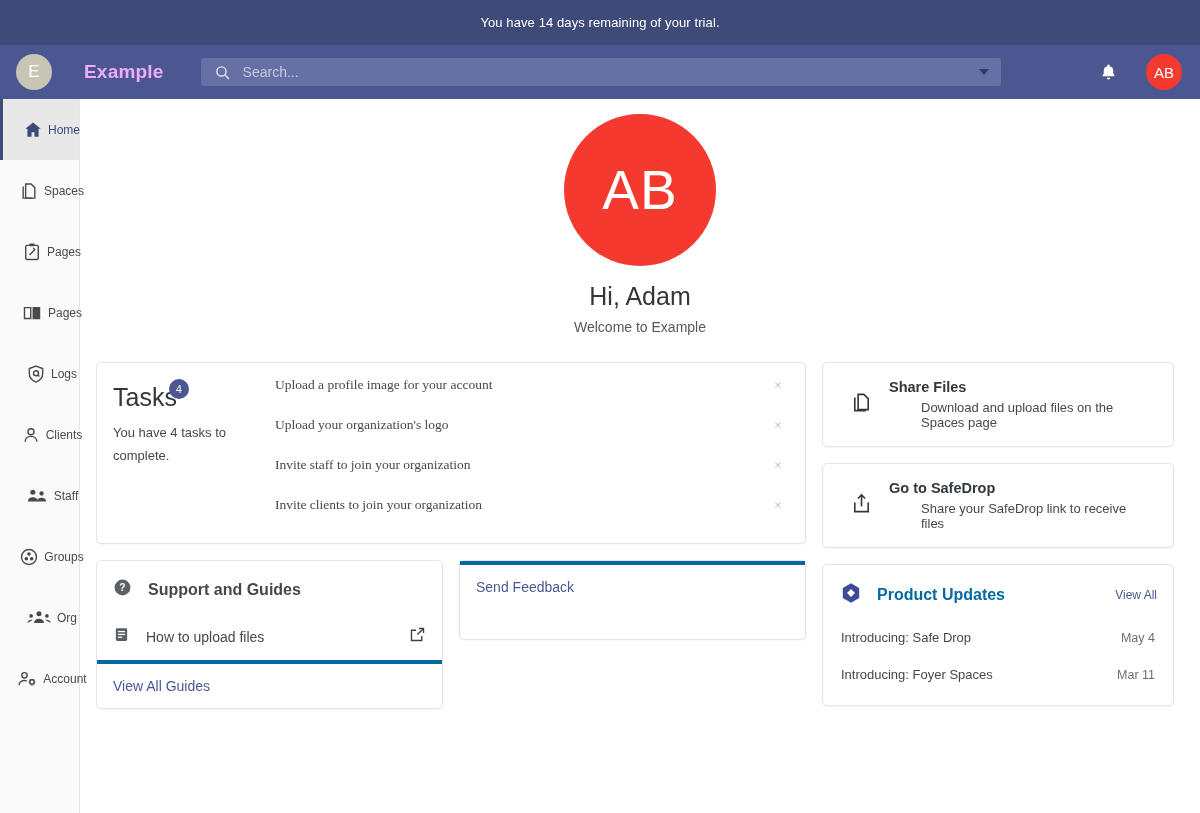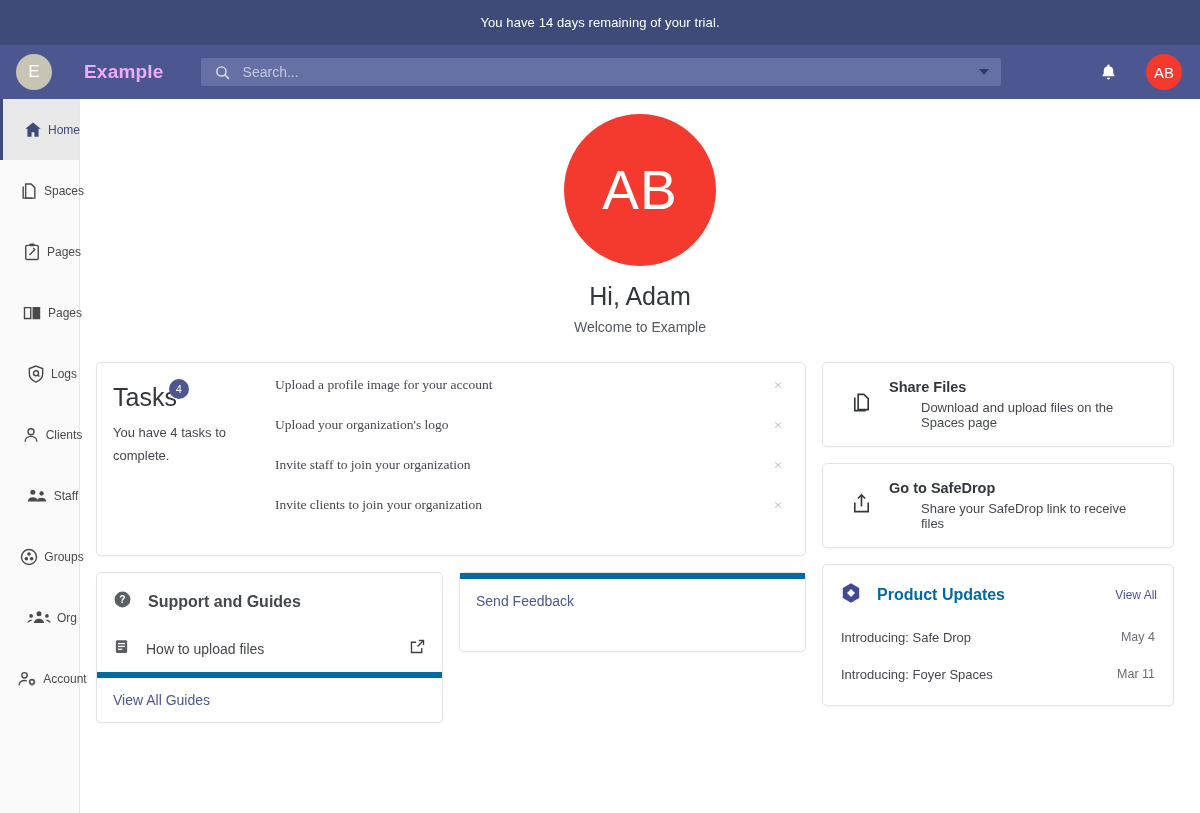--- a/index.html
+++ b/index.html
@@ -119,21 +119,21 @@
   .col-right { width: 352px; flex: none; }
 
   .card {
     background: #ffffff;
     border: 1px solid #e4e4e7;
     border-radius: 5px;
     box-shadow: 0 1px 2px rgba(0,0,0,.04);
   }
 
   
-  .tasks-card { display: flex; padding: 14px 0 18px 0; }
+  .tasks-card { display: flex; padding: 14px 0 6px 0; }
   .tasks-left { width: 178px; flex: none; padding-left: 16px; padding-top: 8px; }
   .tasks-title-row { display: flex; align-items: flex-start; }
   .tasks-title { font-size: 25px; color: #33373d; line-height: 1; }
   .tasks-badge {
     width: 20px; height: 20px; border-radius: 50%;
     background: #4c5792; color: #ffffff;
     font-size: 11px; display: flex; align-items: center; justify-content: center;
     margin-left: -8px; margin-top: -6px; flex: none;
   }
   .tasks-desc { font-size: 13px; color: #44484e; margin-top: 12px; line-height: 1.75; }
@@ -153,21 +153,21 @@
     display: flex; align-items: center; gap: 16px;
     padding: 17px 16px 12px 16px;
   }
   .support-title { font-size: 16px; font-weight: bold; color: #44484e; }
   .guide-row {
     display: flex; align-items: center; gap: 16px;
     padding: 13px 16px;
   }
   .guide-text { font-size: 14px; color: #44484e; flex: 1; }
   .card-footer {
-    border-top: 6px solid #0369a1;
+    border-top: 4px solid #0369a1;
     padding: 14px 16px;
     font-size: 14px; color: #4c5792; cursor: pointer;
   }
 
   
   .fb-head { padding: 15px 16px 14px 16px; }
   .fb-title { font-size: 15px; font-weight: bold; color: #5b5f66; }
   .fb-sub { font-size: 13.5px; color: #44484e; margin-top: 7px; }
 
   
@@ -175,21 +175,21 @@
   .qa-text-title { font-size: 14.5px; font-weight: bold; color: #33373d; }
   .qa-text-sub { font-size: 13px; color: #44484e; margin-top: 5px; margin-left: 32px; }
 
   
   .pu-head {
     display: flex; align-items: center;
     padding: 16px 16px 10px 16px; gap: 14px;
   }
   .pu-title { font-size: 16px; font-weight: bold; color: #0369a1; }
   .pu-viewall { margin-left: auto; font-size: 12px; color: #4c5792; cursor: pointer; }
-  .pu-row { display: flex; align-items: flex-start; padding: 11px 18px; }
+  .pu-row { display: flex; align-items: center; padding: 11px 18px; }
   .pu-name { font-size: 13px; color: #44484e; flex: 1; }
   .pu-date { font-size: 12.5px; color: #6a6e75; }
   .mt16 { margin-top: 16px; }
 </style>
 </head>
 <body>
 
 <div class="trial-banner">
   <span>You have 14 days remaining of your trial.</span>
 </div>

